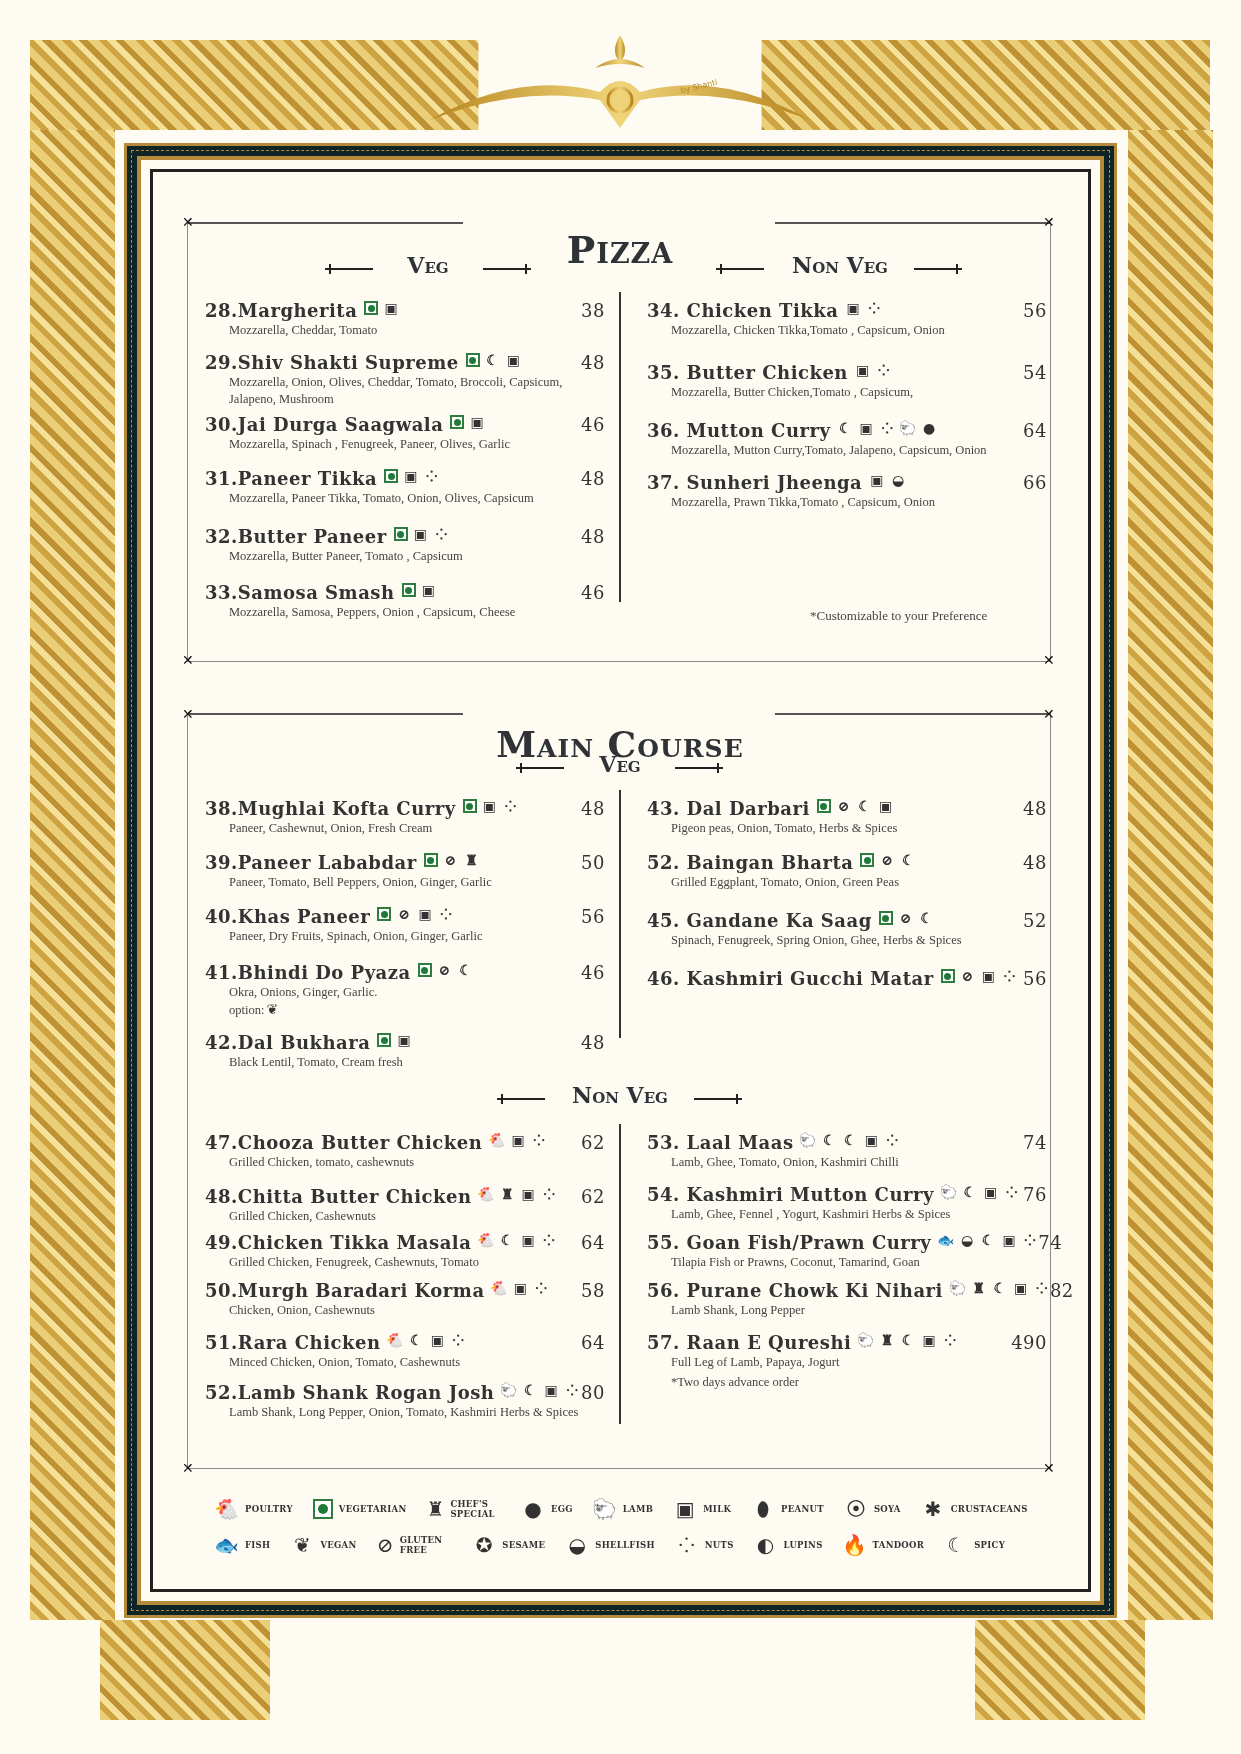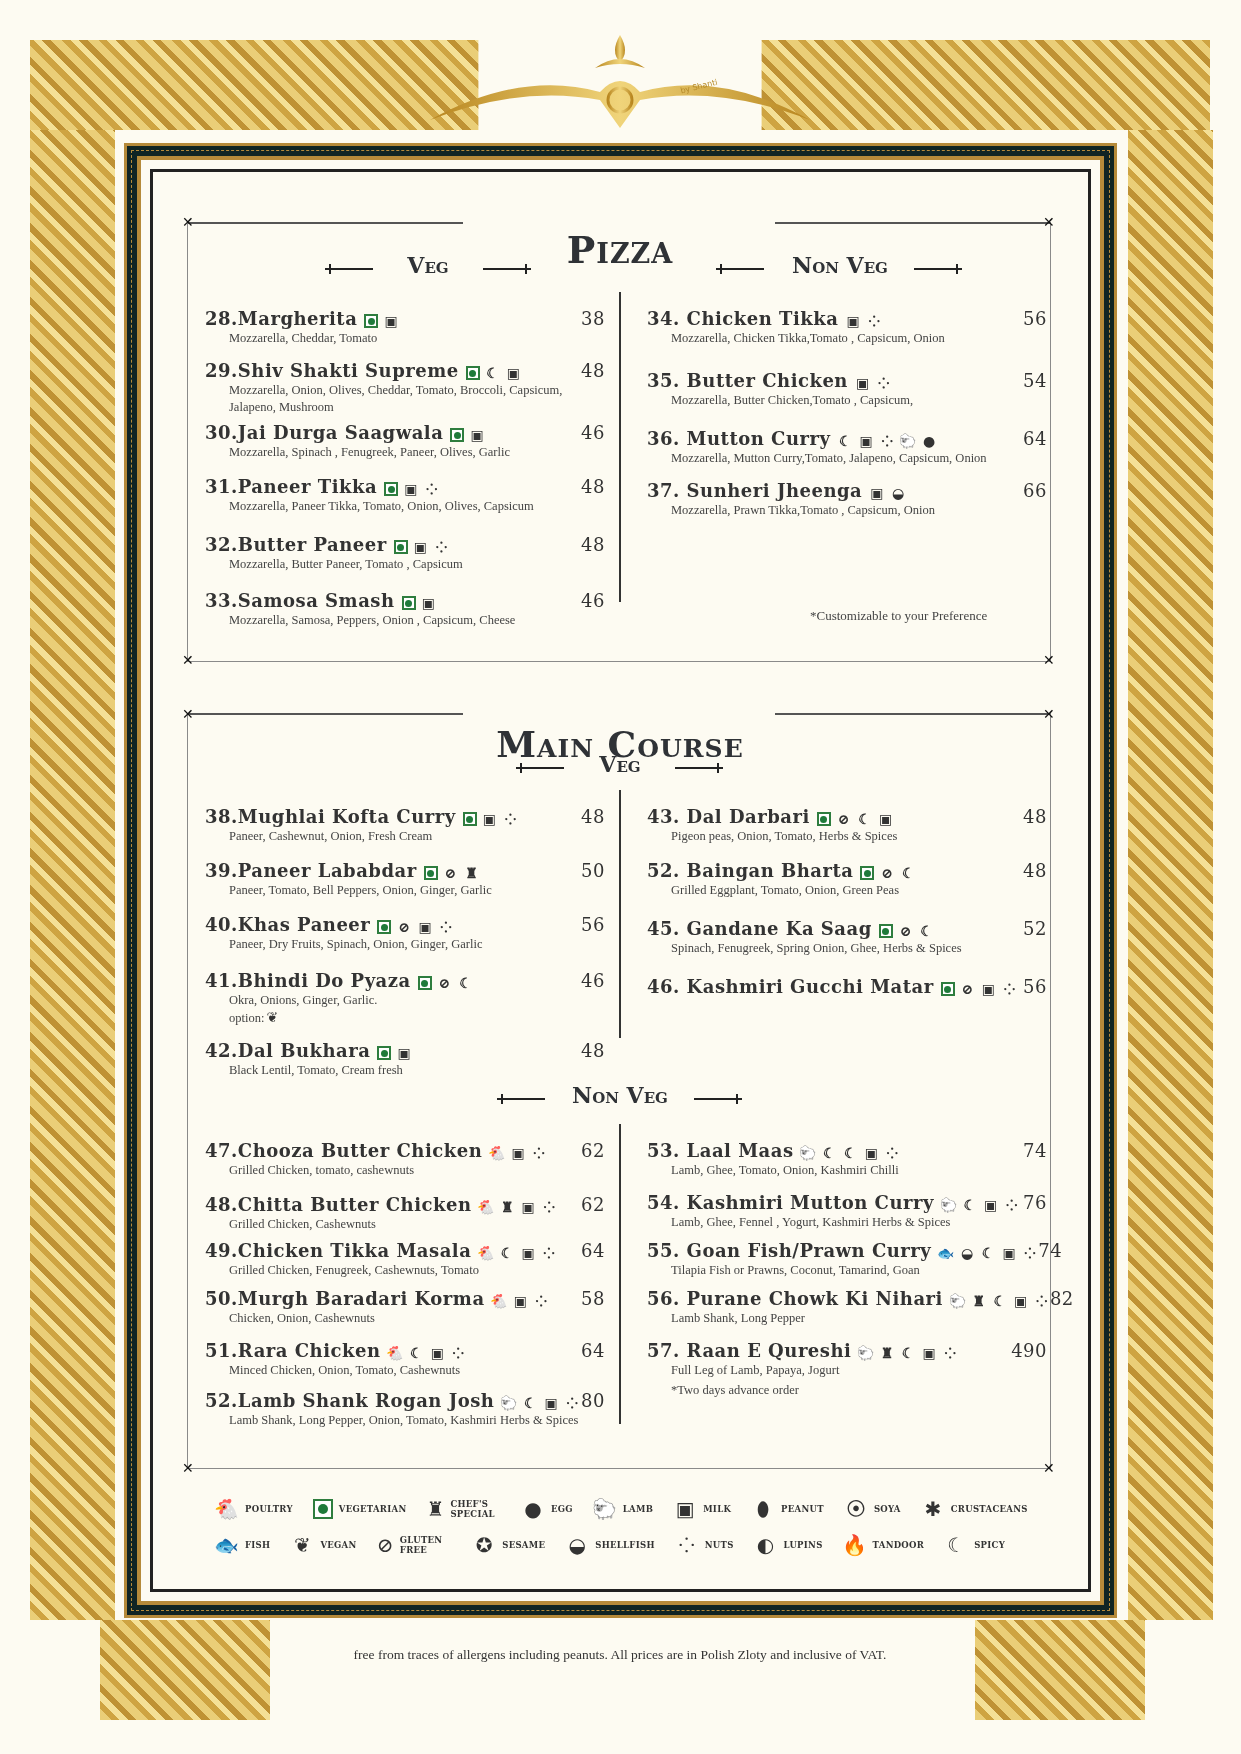--- a/index.html
+++ b/index.html
@@ -21,21 +21,21 @@
   .panel .top-l,.panel .top-r{position:absolute;top:0;height:1.5px;background:#555;}
   .corner{position:absolute;font-size:14px;color:#111;font-family:"DejaVu Sans",sans-serif;}
   .section-title{position:absolute;font-family:"DejaVu Serif",serif;font-weight:bold;color:#2f3236;font-variant:small-caps;letter-spacing:1px;text-align:center;margin-top:35px;}
   .sub-title{position:absolute;font-weight:bold;color:#2f3236;font-variant:small-caps;font-size:22px;text-align:center;}
   .arrow-line{position:absolute;height:1.5px;background:#222;}
   .arrow-line::after{content:"";position:absolute;top:-4px;width:2px;height:10px;background:#222;}
   .arrow-line.l::after{left:4px;}
   .arrow-line.r::after{right:4px;}
   .vdiv{position:absolute;width:2px;background:#333;}
   .item{position:absolute;width:400px;}
-  .item .row{display:flex;align-items:flex-end;font-size:18px;font-weight:bold;color:#333;letter-spacing:.5px;margin-top:8px;}
+  .item .row{display:flex;align-items:flex-start;font-size:18px;font-weight:bold;color:#333;letter-spacing:.5px;}
   .item .name{white-space:nowrap;}
   .item .icons{display:inline-flex;gap:5px;margin-left:7px;align-items:center;}
   .item .price{margin-left:auto;font-weight:normal;font-size:18px;}
   .item .desc{font-size:12.5px;color:#444;margin-left:24px;line-height:17px;margin-top:1px;font-family:"Liberation Serif",serif;}
   .ic{display:inline-flex;align-items:center;justify-content:center;width:16px;height:16px;font-size:14px;color:#333;line-height:1;}
   .ic.veg{width:14px;height:14px;border:2px solid #2e7d3e;box-sizing:border-box;background:#fff;}
   .ic.veg::after{content:"";width:7px;height:7px;border-radius:50%;background:#1f7a3a;}
   .note{position:absolute;font-size:13px;font-family:"Liberation Serif",serif;color:#444;}
   .legend{position:absolute;left:215px;width:810px;display:flex;align-items:center;}
   .legend .lg{display:flex;align-items:center;margin-right:20px;}
@@ -199,21 +199,20 @@
       <span class="ic">🔥</span>
       <span class="t">TANDOOR</span>
     </div>
     <div class="lg">
       <span class="ic">☾</span>
       <span class="t">SPICY</span>
     </div>
   </div>
 
 <div class="footer">
-  <div>free from traces of allergens including peanuts. All prices are in Polish Zloty and inclusive of VAT.</div>
 </div>
 
 <div class="item" style="left: 205px; top: 300px;">
     <div class="row">
       <span class="name">28.Margherita</span>
       <span class="icons">
         <span class="ic veg"></span>
         <span class="ic">▣</span>
       </span>
       <span class="price">38</span>

